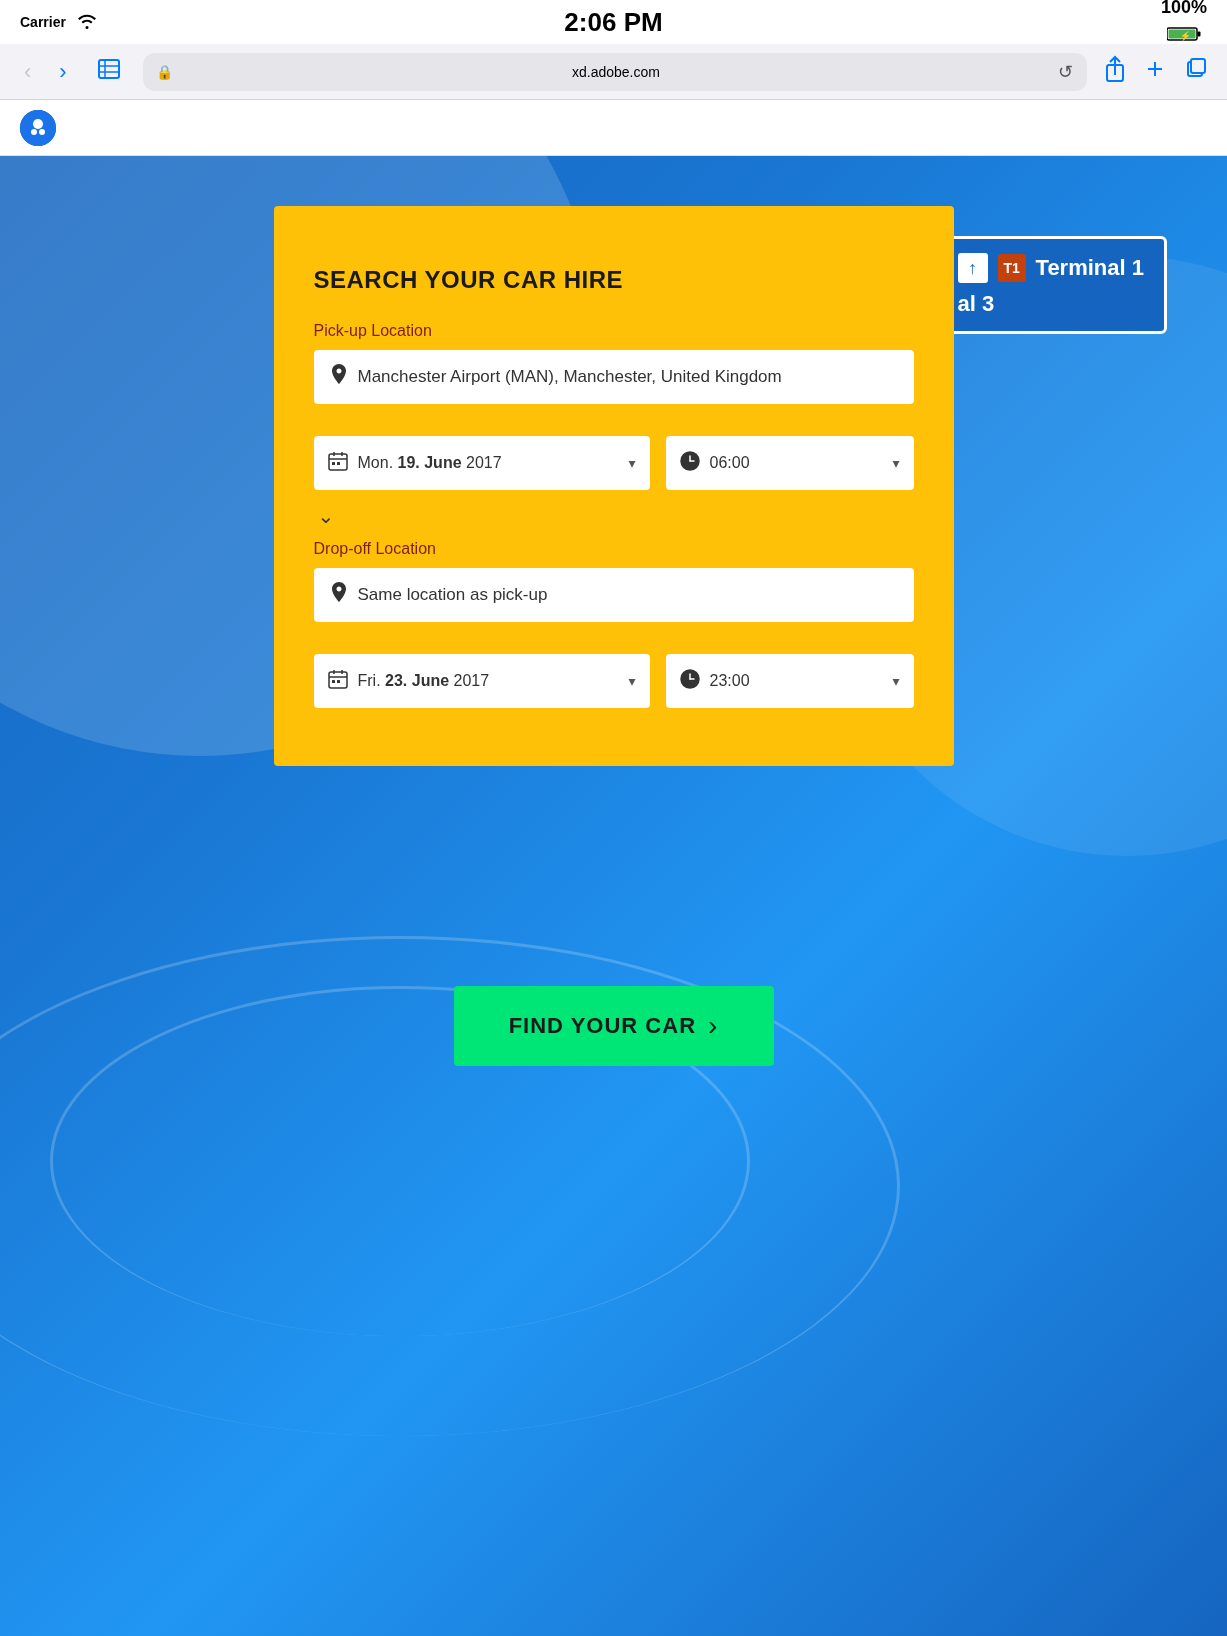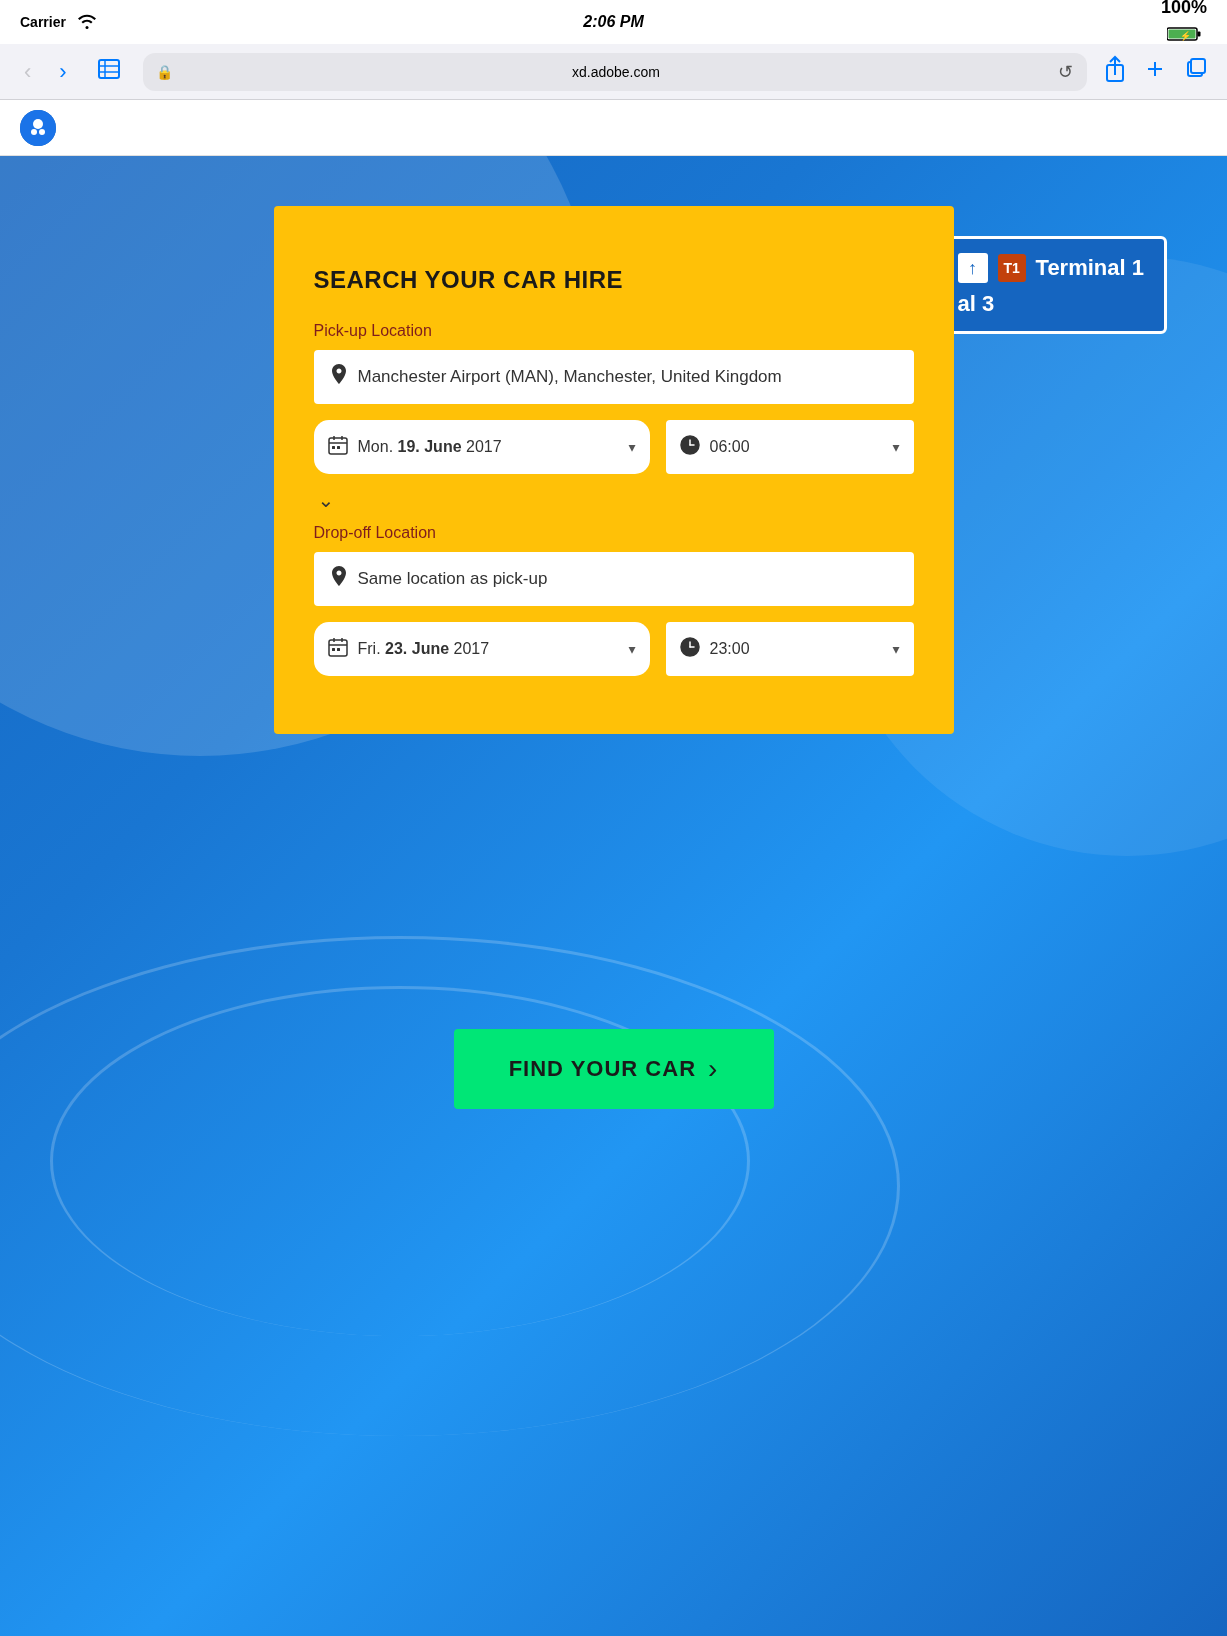--- a/index.html
+++ b/index.html
@@ -26,26 +26,25 @@
       color: #000;
     }
     .status-bar-left {
       display: flex;
       align-items: center;
       gap: 10px;
       font-size: 14px;
       font-weight: 600;
     }
     .status-bar-center {
-      font-size: 16px;
+      font-size: 26px;
       font-weight: 600;
       position: absolute;
       left: 50%;
       transform: translateX(-50%);
-      font-style: italic;
     }
     .status-bar-right {
       display: flex;
       align-items: center;
       gap: 8px;
       font-size: 18px;
       font-weight: 600;
       flex-direction: column;
     }
 
@@ -268,21 +267,21 @@
     .input-field {
       background: #fff;
       border: none;
       border-radius: 4px;
       height: 54px;
       width: 100%;
       display: flex;
       align-items: center;
       padding: 0 16px;
       gap: 10px;
-      margin-bottom: 16px;
+      margin-bottom: 32px;
     }
     .input-field-text {
       font-size: 17px;
       color: #333;
       flex: 1;
     }
     .pin-icon {
       font-size: 18px;
       color: #333;
     }
@@ -299,21 +298,20 @@
       border-radius: 4px;
       height: 54px;
       display: flex;
       align-items: center;
       padding: 0 14px;
       gap: 10px;
       cursor: pointer;
     }
     .date-select {
       flex: 1.4;
-      border-radius: 15px;
     }
     .time-select {
       flex: 1;
     }
     .select-text {
       font-size: 16px;
       color: #333;
       flex: 1;
       white-space: nowrap;
     }
@@ -543,17 +541,17 @@
             <line x1="10" y1="10" x2="10" y2="5" stroke="#fff" stroke-width="1.5" stroke-linecap="round"></line>
             <line x1="10" y1="10" x2="14" y2="10" stroke="#fff" stroke-width="1.5" stroke-linecap="round"></line>
           </svg>
         </span>
         <span class="select-text">23:00</span>
         <span class="chevron-down">▾</span>
       </div>
     </div>
   </div>
 
-  <button class="find-btn" style="position: absolute; top: 853px; left: 50%; transform: translateX(-50%);">
+  <button class="find-btn" style="position: absolute; top: 810px; left: 50%; transform: translateX(-50%);">
     <span>FIND YOUR CAR</span>
     <span style="font-size: 28px; font-weight: 300;">›</span>
   </button>
 </div>
 
 </body></html>

